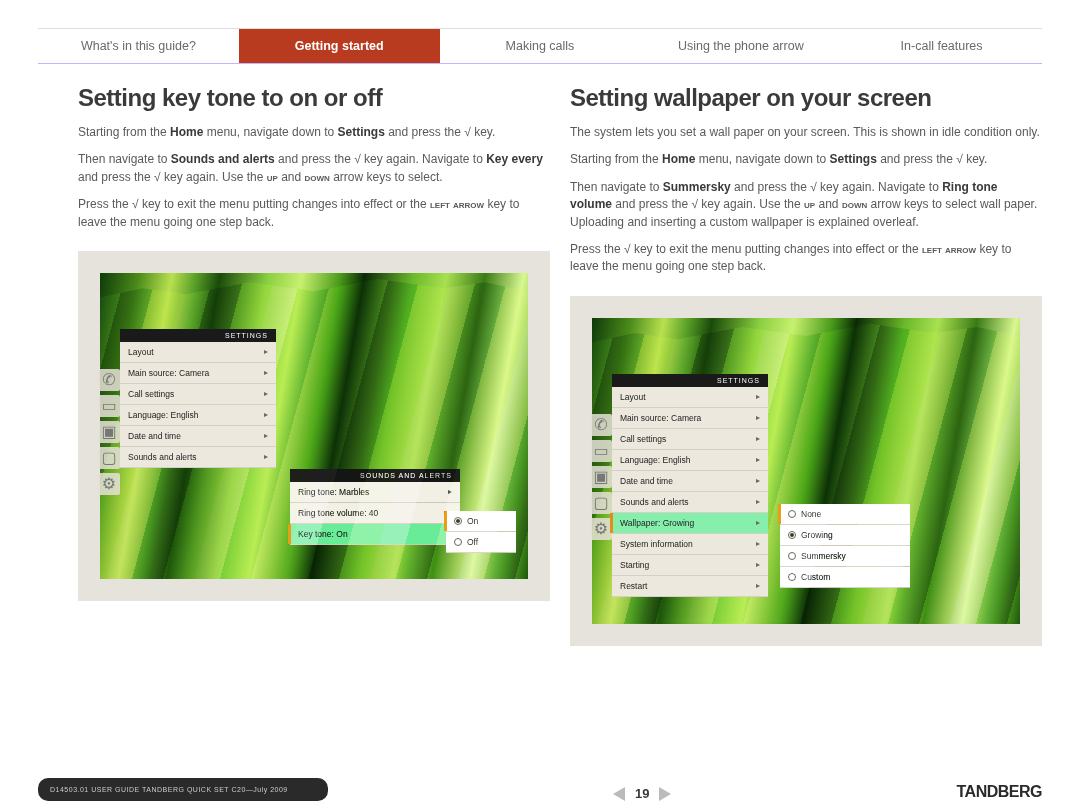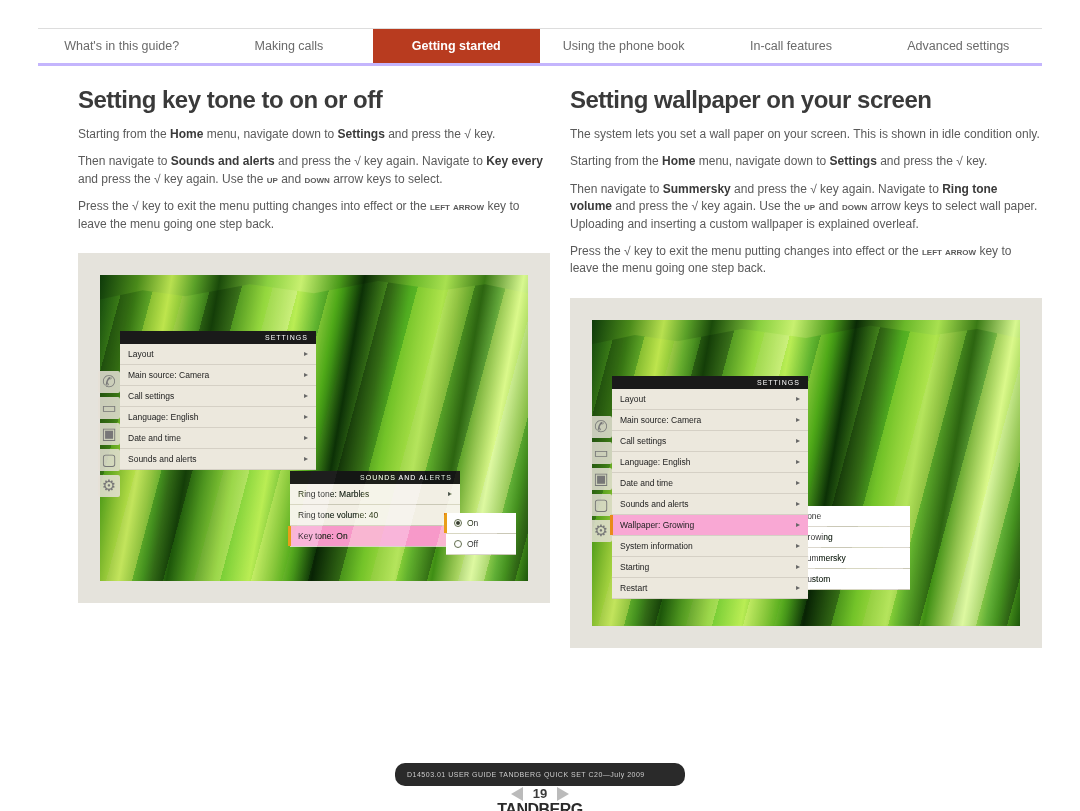--- a/index.html
+++ b/index.html
@@ -6,21 +6,21 @@
   body {
     font-family: Arial, Helvetica, sans-serif;
     background: #ffffff;
     width: 1080px;
     height: 811px;
     position: relative;
     color: #5a5a5a;
   }
   .nav {
     display: flex;
-    border-bottom: 3px solid #c4b5fd;
+    border-bottom: 1px solid #c4b5fd;
     border-top: 1px solid #ddd;
     margin: 28px 38px 8px 38px;
   }
   .nav-item {
     padding: 10px 0;
     font-size: 12.5px;
     color: #6a6a6a;
     flex: 1;
     text-align: center;
     cursor: pointer;
@@ -106,21 +106,21 @@
     width: 22px;
     height: 22px;
     background: rgba(230,225,215,0.85);
     border-radius: 2px;
     display: flex;
     align-items: center;
     justify-content: center;
     color: #777;
   }
   .menu-panel {
-    width: 196px;
+    width: 156px;
     background: #ece8dd;
     font-size: 8.5px;
     color: #222;
   }
   .menu-header {
     background: #1a1a1a;
     color: #fff;
     font-size: 7px;
     letter-spacing: 1px;
     padding: 3px 8px;
@@ -128,21 +128,21 @@
   }
   .menu-row {
     display: flex;
     justify-content: space-between;
     align-items: center;
     padding: 5px 8px;
     border-bottom: 1px solid #d5d0c5;
   }
   .menu-row .arr { color: #666; font-size: 8px; }
   .menu-row.hl {
-    background: #f9a8d4;
+    background: #86efac;
     position: relative;
   }
   .menu-row.hl::before {
     content:'';
     position:absolute;
     left:-2px; top:0; bottom:0;
     width:3px;
     background:#e88b1a;
   }
   .submenu {
@@ -191,23 +191,22 @@
   }
 
   .footer {
     position: absolute;
     bottom: 0;
     left: 0;
     right: 0;
     height: 38px;
     margin: 0 38px 10px 38px;
     display: flex;
-    align-items: center;
+    align-items: flex-end;
     justify-content: space-between;
-    flex-direction: column;
   }
   .docid {
     background: #2a2a2a;
     color: #ccc;
     font-size: 7px;
     letter-spacing: 0.5px;
     padding: 8px 12px;
     border-radius: 10px;
     flex: 0 0 auto;
     width: 290px;
@@ -233,25 +232,24 @@
     font-weight: 900;
     letter-spacing: -0.5px;
     color: #2a2a2a;
   }
 </style>
 </head>
 <body>
 
 <div class="nav">
   <div class="nav-item">What's in this guide?</div>
+  <div class="nav-item active">Getting started</div>
   <div class="nav-item">Making calls</div>
-  <div class="nav-item active">Getting started</div>
-  <div class="nav-item">Using the phone book</div>
+  <div class="nav-item">Using the phone arrow</div>
   <div class="nav-item">In-call features</div>
-  <div class="nav-item">Advanced settings</div>
 </div>
 
 <div class="columns">
 
   <div class="col">
     <h1>Setting key tone to on or off</h1>
     <p>
       <span>Starting from the </span><span class="b">Home</span><span> menu, navigate down to </span><span class="b">Settings</span><span> and press the √ key.</span>
     </p>
     <p>

